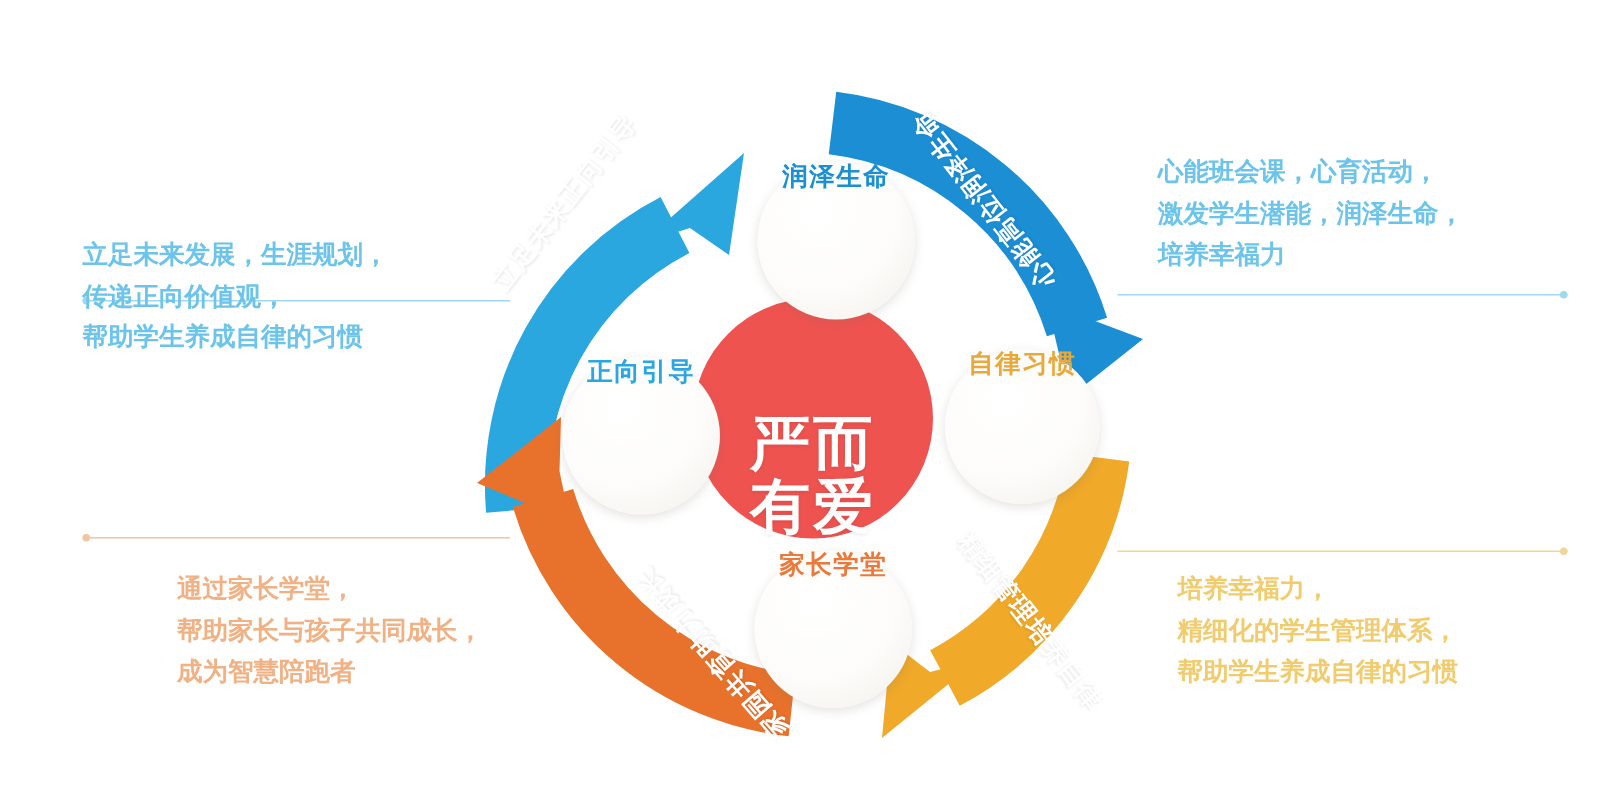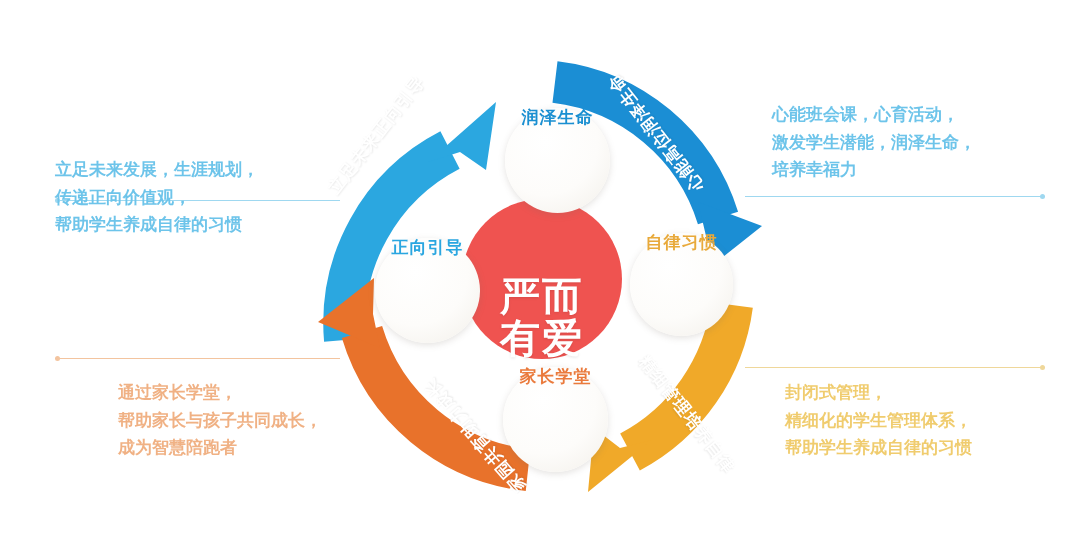--- a/index.html
+++ b/index.html
@@ -137,18 +137,18 @@
     <span class="ln">培养幸福力</span>
   </div>
 
   <div class="txtblock" id="bl" style="color:#f0b184;">
     <span class="ln">通过家长学堂，</span>
     <span class="ln">帮助家长与孩子共同成长，</span>
     <span class="ln">成为智慧陪跑者</span>
   </div>
 
   <div class="txtblock" id="br" style="color:#f0cc6e;">
-    <span class="ln">封闭式管理，</span>
+    <span class="ln">培养幸福力，</span>
     <span class="ln">精细化的学生管理体系，</span>
     <span class="ln">帮助学生养成自律的习惯</span>
   </div>
 
 </div>
 
 </body></html>

